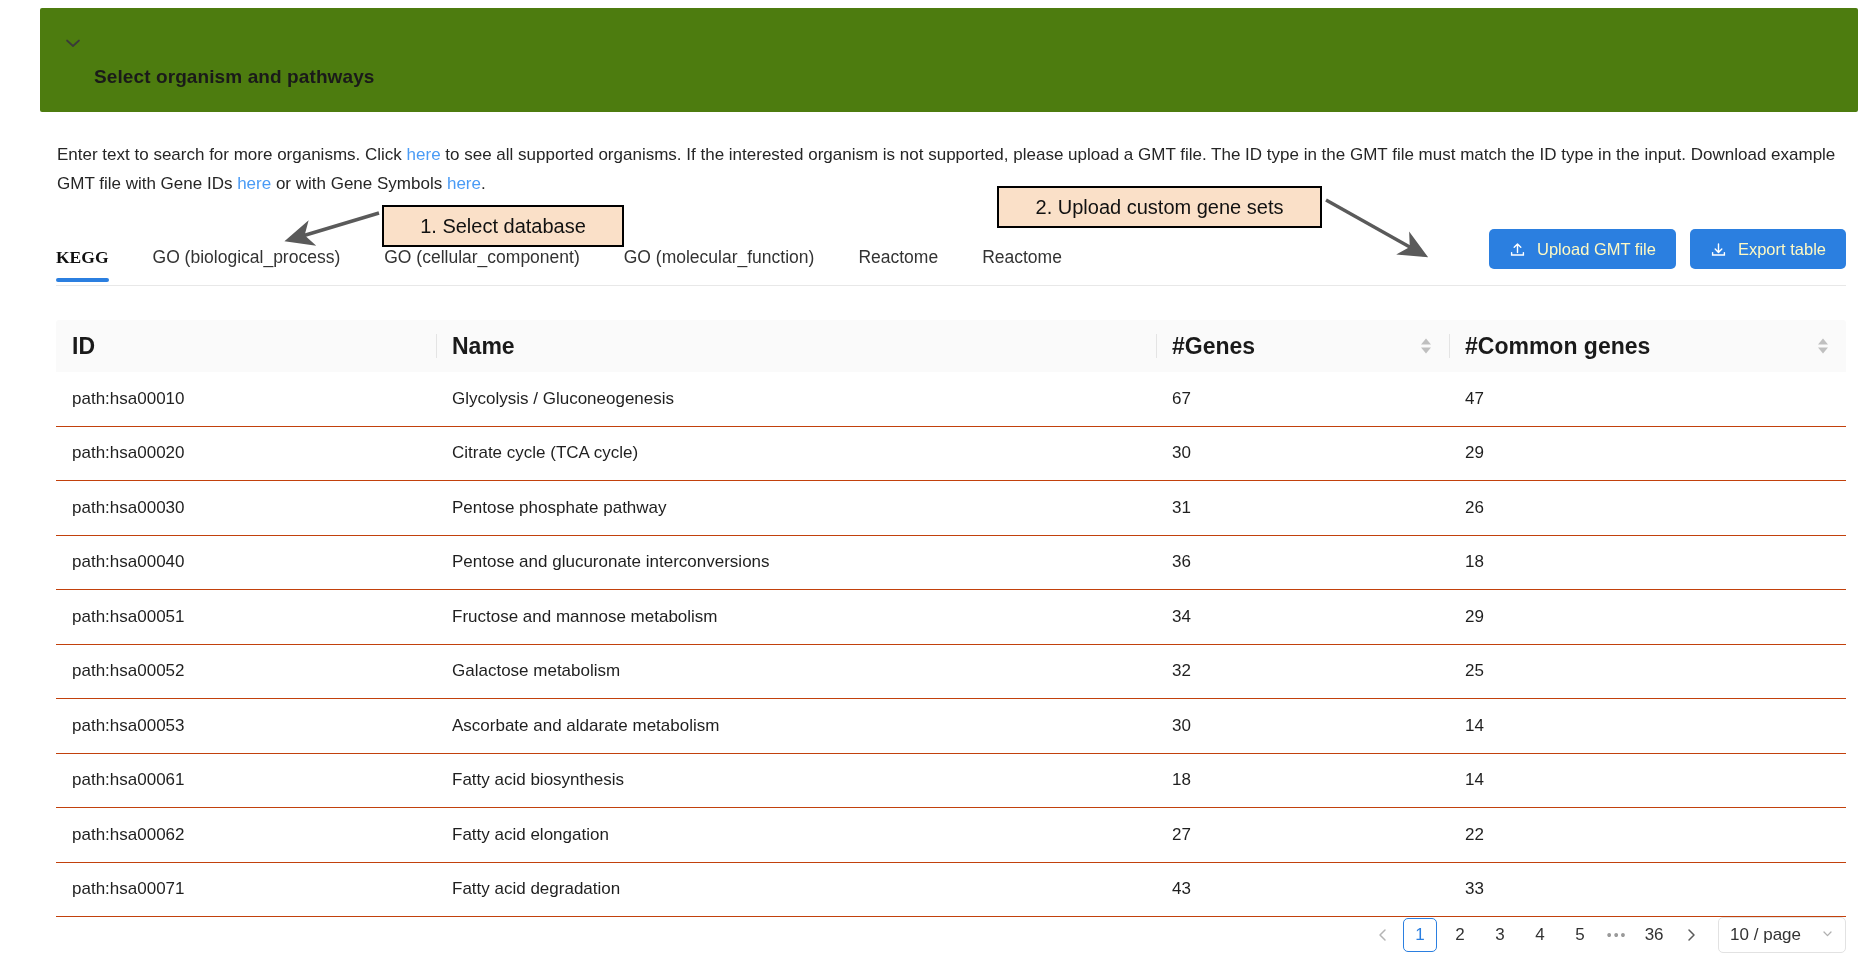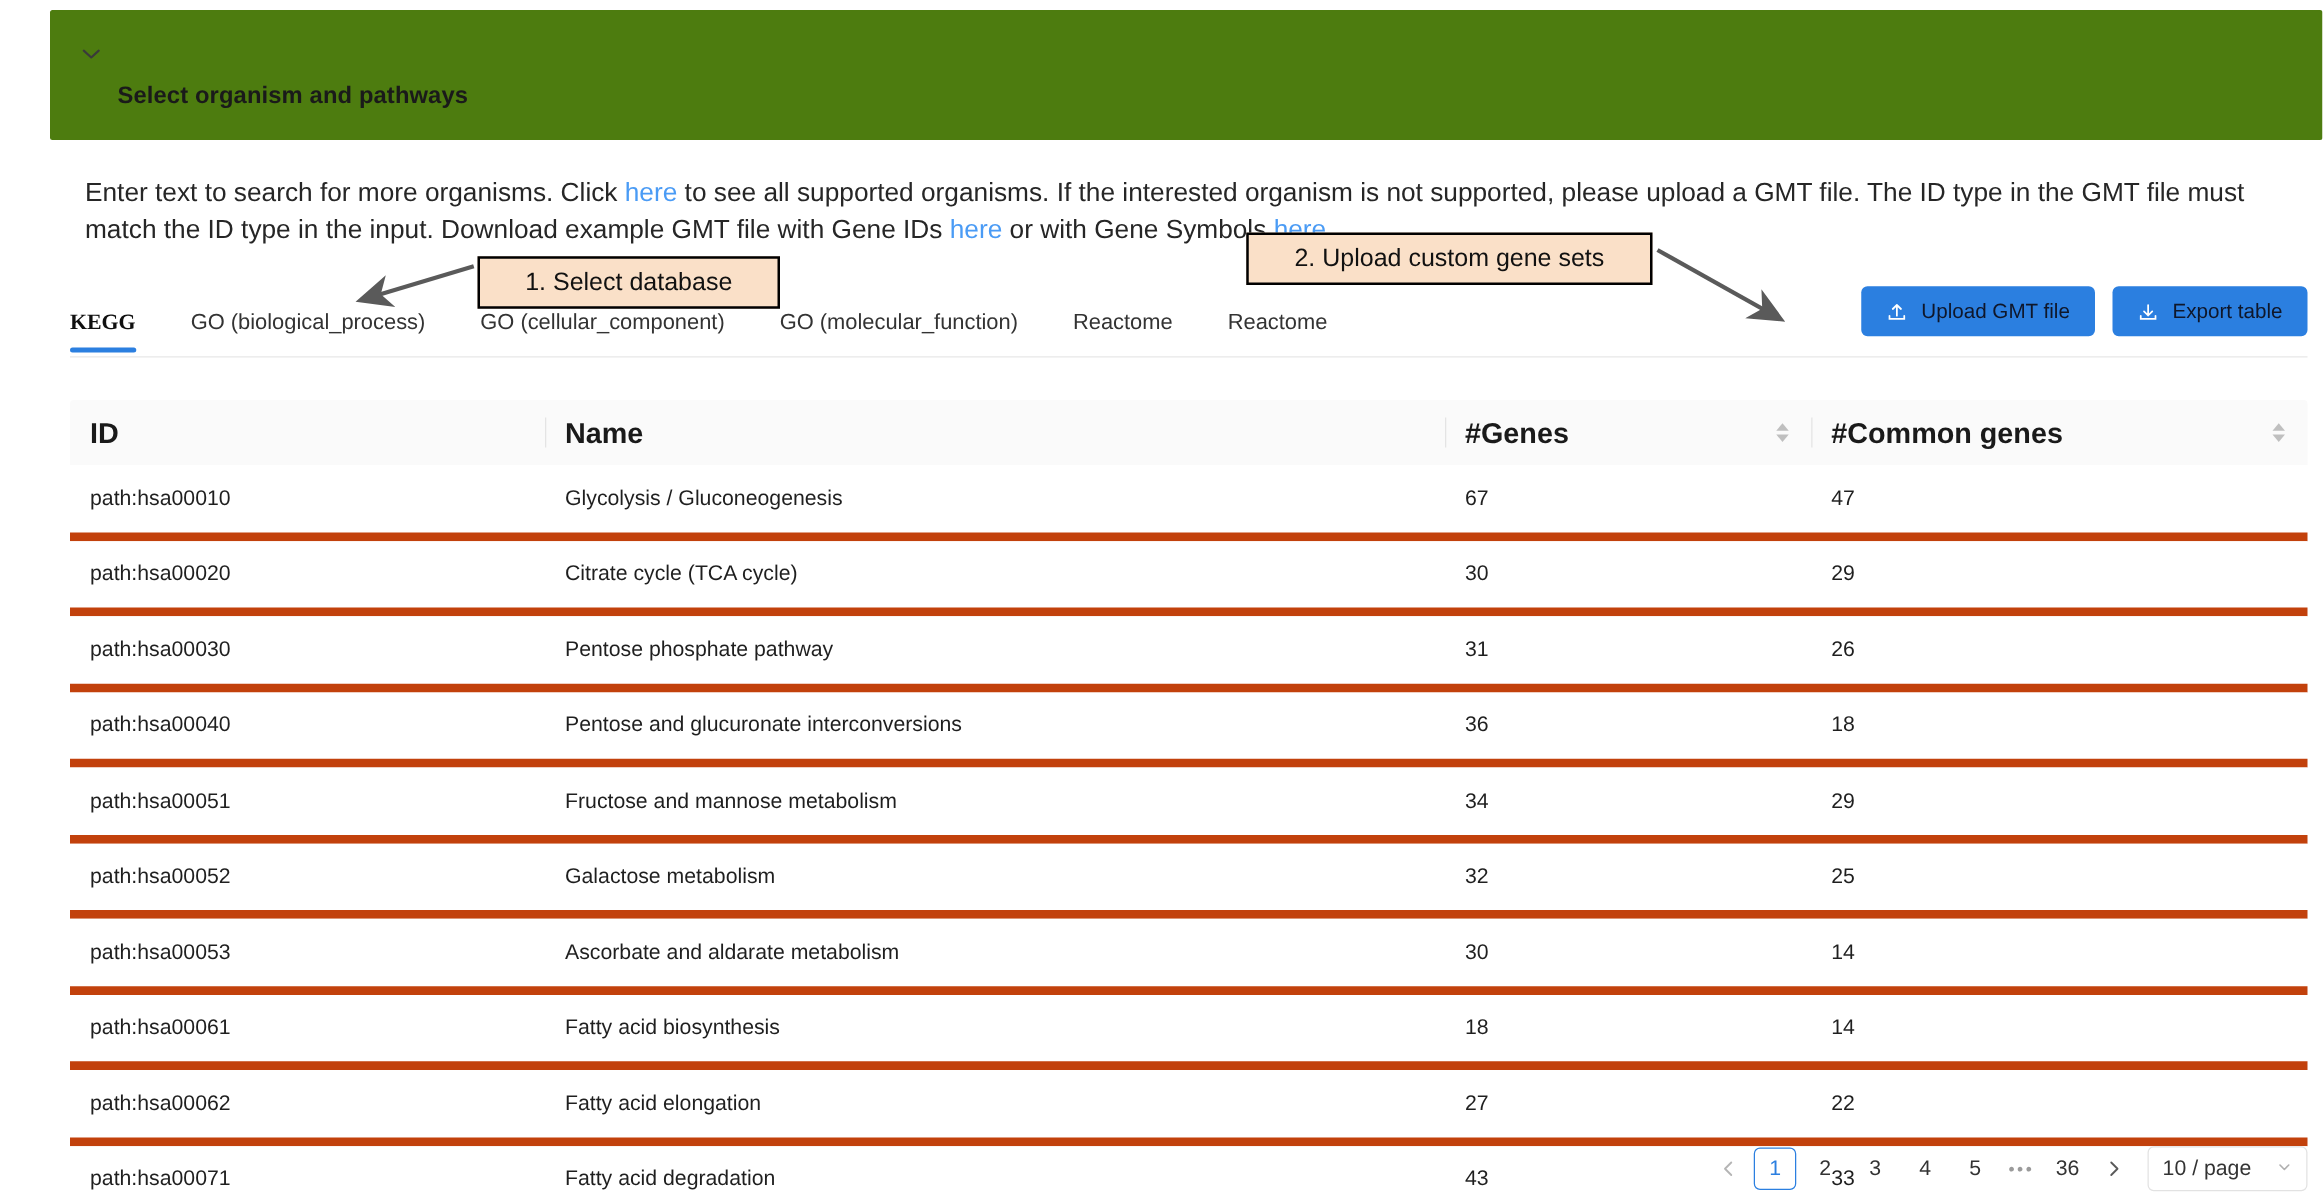--- a/index.html
+++ b/index.html
@@ -47,24 +47,24 @@
     top: 58px;
     font-size: 19px;
     font-weight: bold;
     color: #1a1a1a;
     letter-spacing: 0.1px;
   }
 
   
   .description {
     position: absolute;
-    left: 68px;
+    left: 57px;
     top: 140px;
     width: 1790px;
-    font-size: 21px;
+    font-size: 17px;
     line-height: 29px;
     color: #262626;
   }
   .description a {
     color: #4a9bf5;
     text-decoration: none;
   }
 
   
   .tabbar {
@@ -117,21 +117,21 @@
   
   .actions {
     position: absolute;
     right: 0;
     top: -18px;
     display: flex;
     gap: 14px;
   }
   .btn {
     background: #2b7fe0;
-    color: #0f172a;
+    color: #fef9c3;
     border: none;
     border-radius: 5px;
     height: 40px;
     padding: 0 20px;
     font-size: 16.5px;
     font-family: "Liberation Sans", sans-serif;
     display: flex;
     align-items: center;
     gap: 11px;
     cursor: pointer;
@@ -194,21 +194,21 @@
     border-left: 5px solid transparent;
     border-right: 5px solid transparent;
   }
   .sorter .up   { border-bottom: 6px solid #bfbfbf; }
   .sorter .down { border-top: 6px solid #bfbfbf; }
 
   .trow {
     display: flex;
     height: 53.5px;
     align-items: center;
-    border-bottom: 7px solid #c2410c;
+    border-bottom: 1px solid #c2410c;
     background: #ffffff;
   }
   .td {
     font-size: 17px;
     color: #1f1f1f;
     padding-left: 16px;
     box-sizing: border-box;
     white-space: nowrap;
     overflow: hidden;
   }

